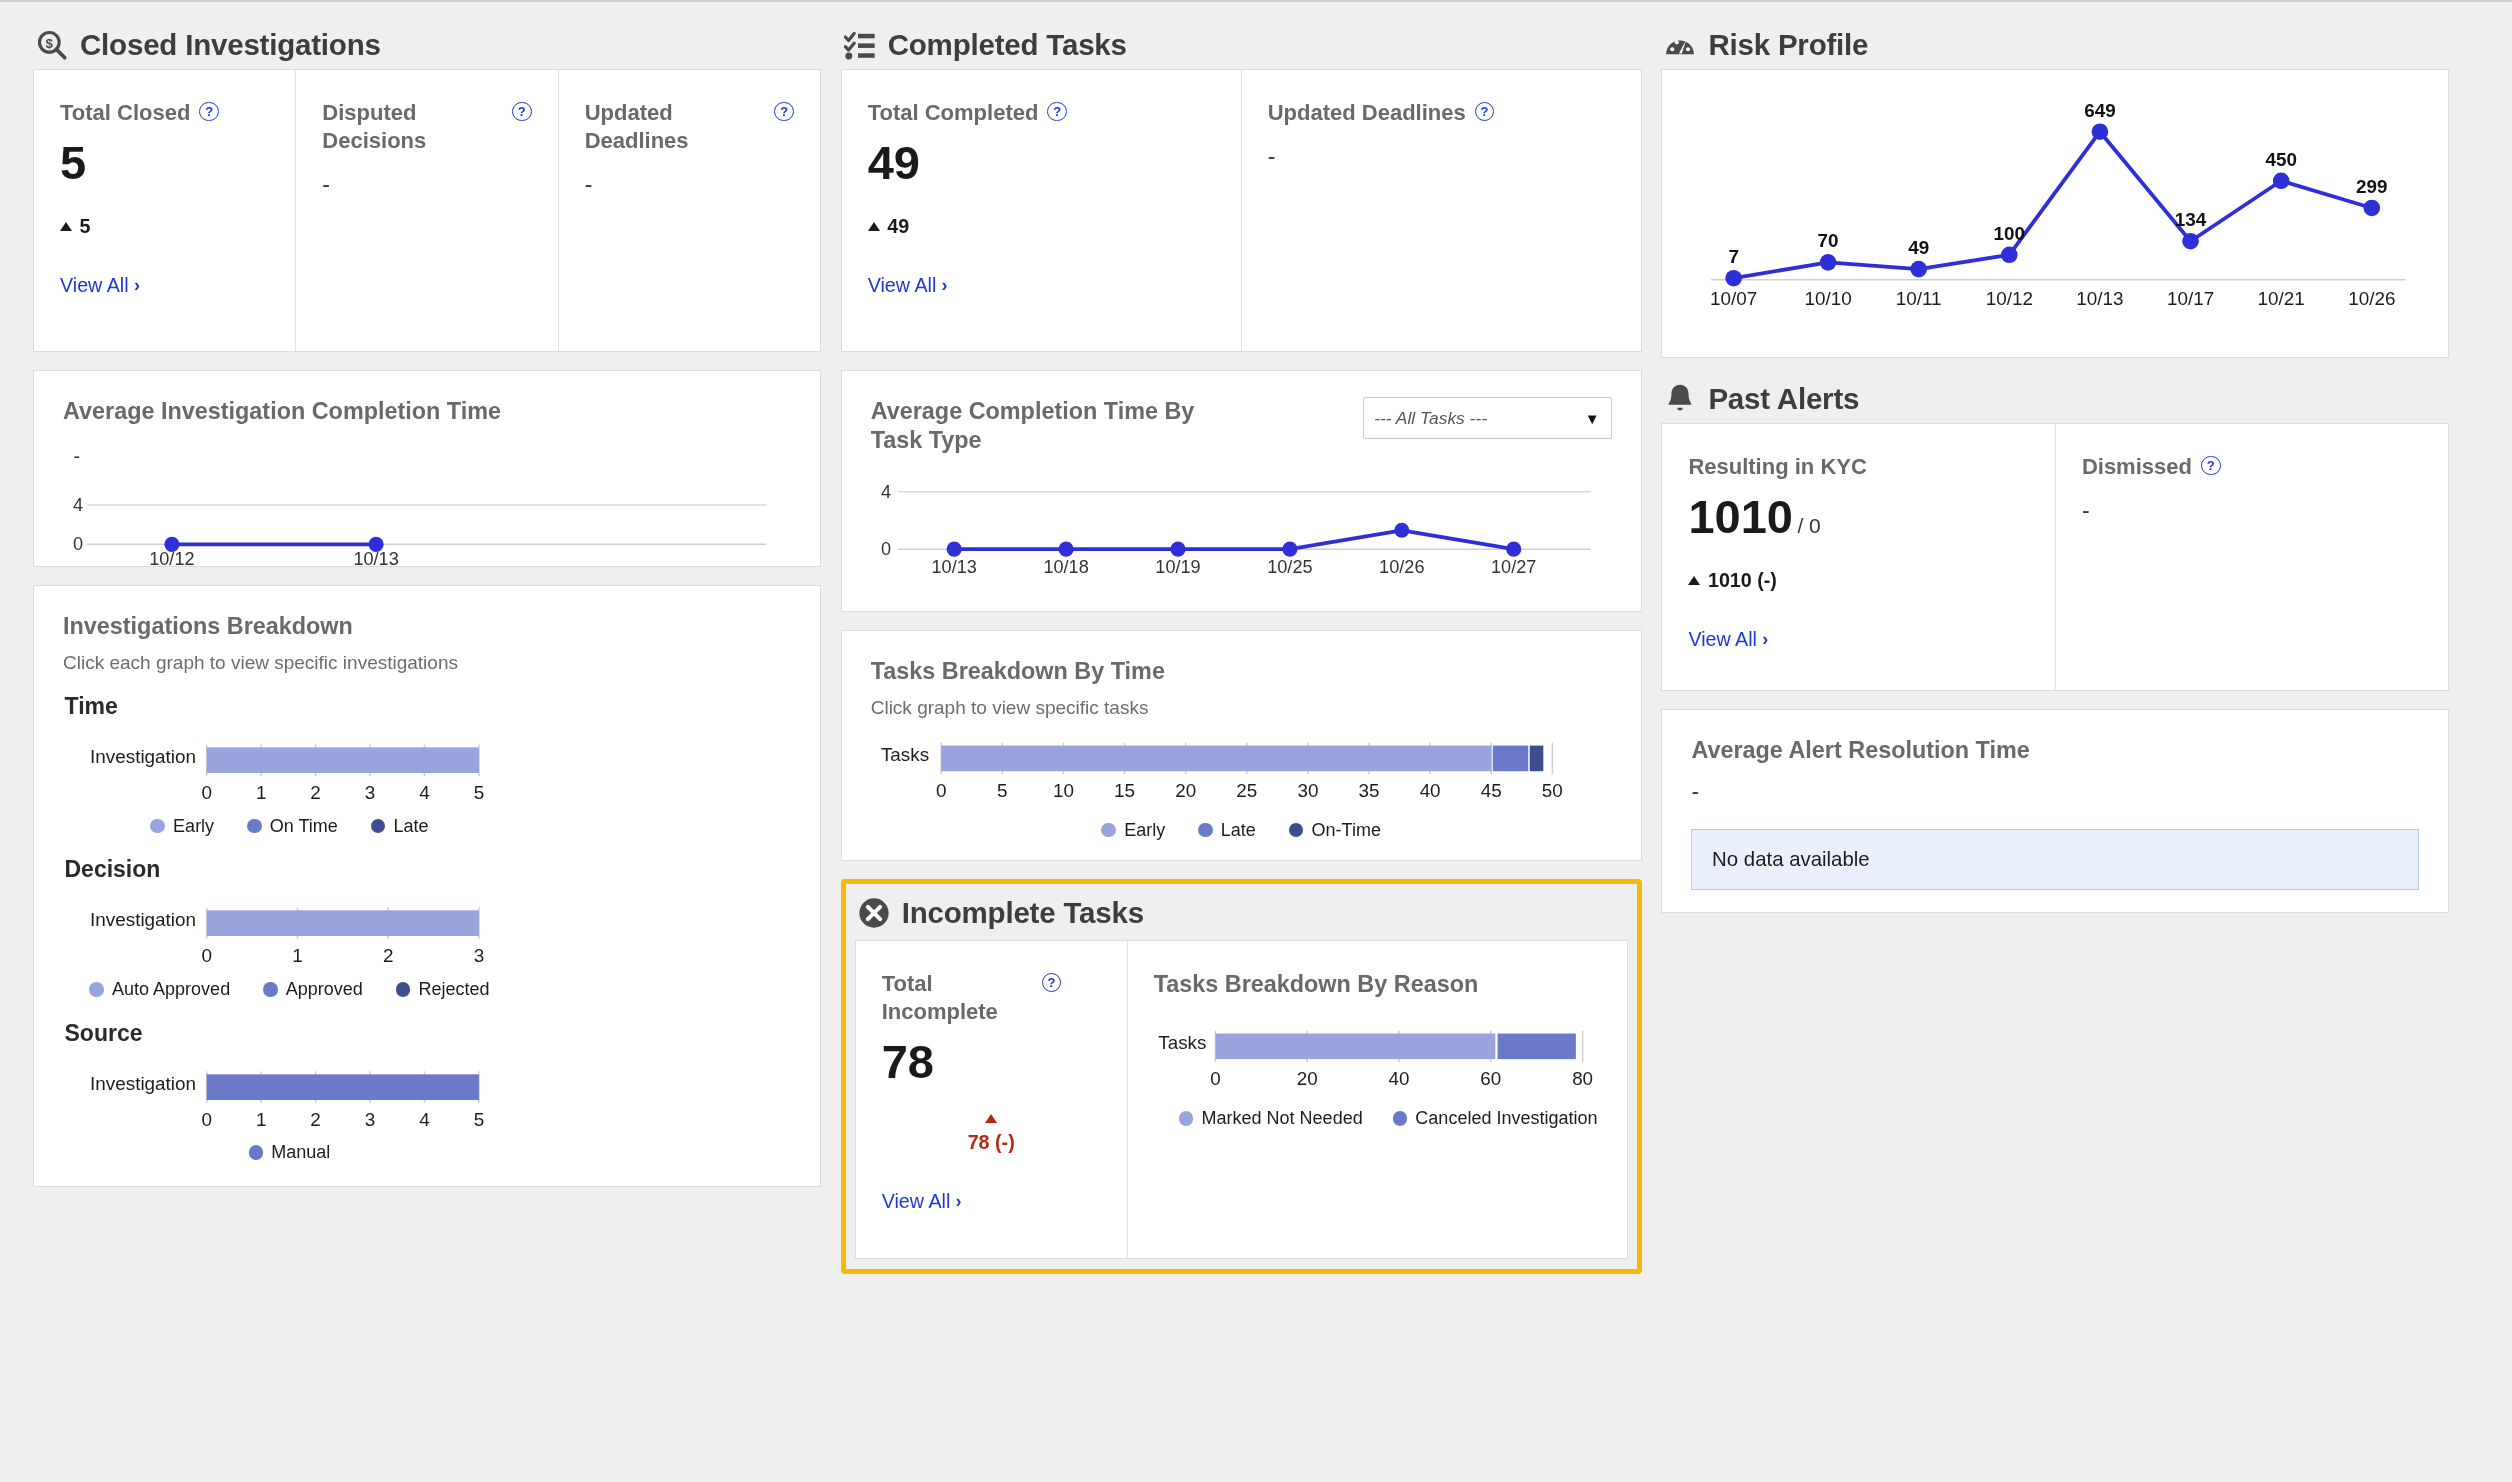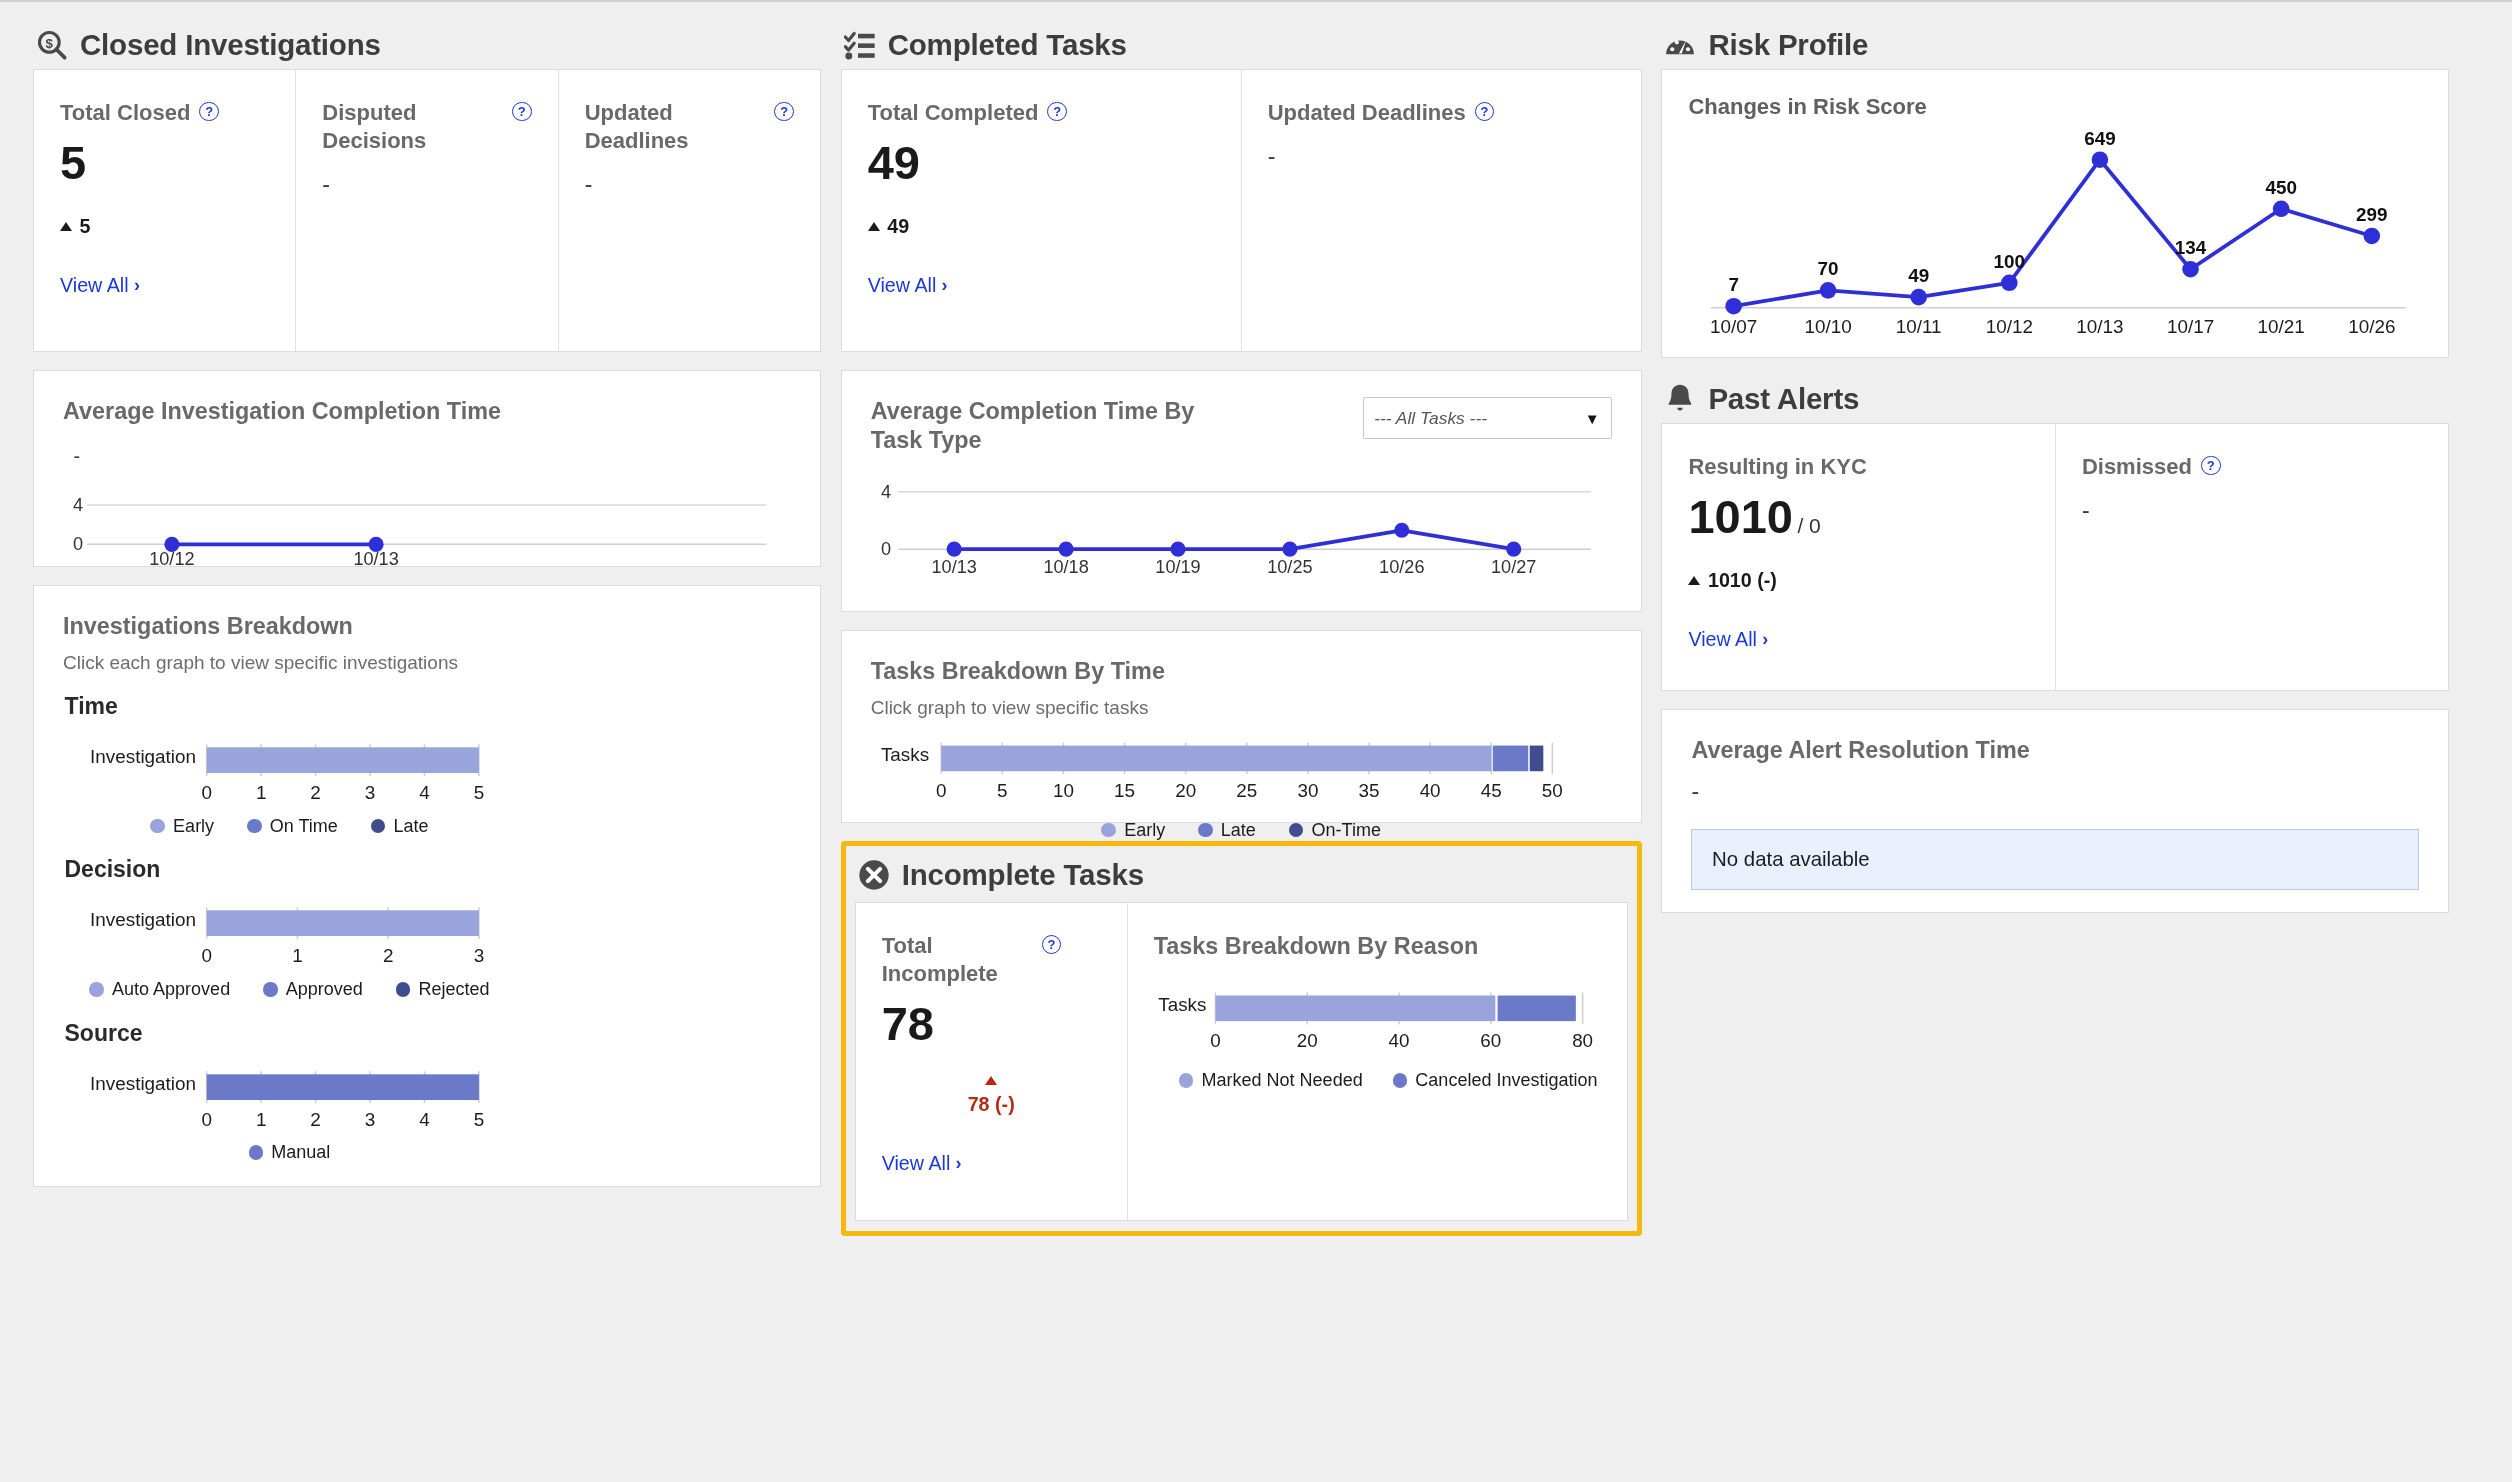--- a/index.html
+++ b/index.html
@@ -395,21 +395,21 @@
               <text x="258" y="130">10/18</text>
             <text x="406" y="130">10/19</text>
               <text x="554" y="130">10/25</text>
             <text x="702" y="130">10/26</text>
               <text x="850" y="130">10/27</text>
           </g>
         </svg>
       </div>
     </div>
 
-    <div class="card chart-card" style="height:193px;">
+    <div class="card chart-card" style="height:231px;">
       <div class="chart-title">Tasks Breakdown By Time</div>
       <div class="chart-sub">Click graph to view specific tasks</div>
       <div class="bar-block" style="margin-top:13.6px">
         <svg width="741" height="83" viewBox="0 0 980 110">
           <text class="axis-text" x="76" y="38" font-size="25" fill="#1c1c1c" text-anchor="end">Tasks</text>
           <g stroke="#cfcfcf" stroke-width="2">
             <line x1="92" y1="14" x2="92" y2="56"></line>
               <line x1="173" y1="14" x2="173" y2="56"></line>
             <line x1="254" y1="14" x2="254" y2="56"></line>
               <line x1="335" y1="14" x2="335" y2="56"></line>
@@ -530,21 +530,20 @@
         <path d="M1.6 19 A10.4 10.4 0 0 1 22.4 19 Z" fill="#4a4a4a"></path>
         <circle cx="6.2" cy="15.2" r="1.55" fill="#fff"></circle>
         <circle cx="18" cy="15.2" r="1.55" fill="#fff"></circle>
         <circle cx="9.6" cy="10" r="1.55" fill="#fff"></circle>
         <path d="M16.6 8.2 L11.2 18.4 L13.4 18.4 Z" fill="#fff"></path>
       </svg>
       <h2>Risk Profile</h2>
     </div>
 
     <div class="card risk-card" style="height:289px;">
-      <div class="chart-title dark" style="font-size:22px">Changes in Risk Score</div>
       <div class="linechart" style="margin-top:7.6px">
         <svg width="737" height="219" viewBox="0 0 975 290">
           <line x1="30" y1="238" x2="950" y2="238" stroke="#cfcfcf" stroke-width="2"></line>
           <polyline points="60,236 185,215 305,224 425,205 545,42 665,187 785,107 905,143" fill="none" stroke="#2f2fd8" stroke-width="5" stroke-linejoin="round"></polyline>
           <g fill="#2f2fd8">
             <circle cx="60" cy="236" r="11"></circle>
               <circle cx="185" cy="215" r="11"></circle>
             <circle cx="305" cy="224" r="11"></circle>
               <circle cx="425" cy="205" r="11"></circle>
             <circle cx="545" cy="42" r="11"></circle>

